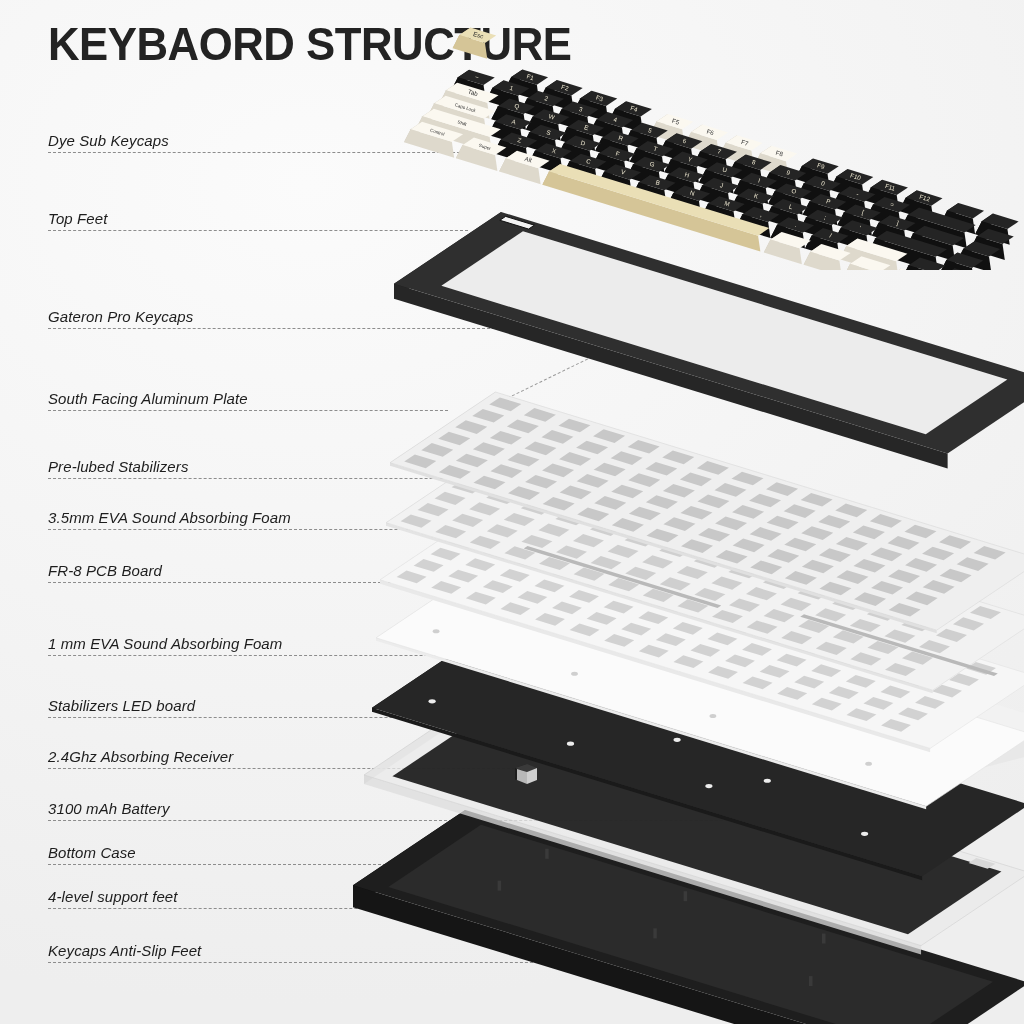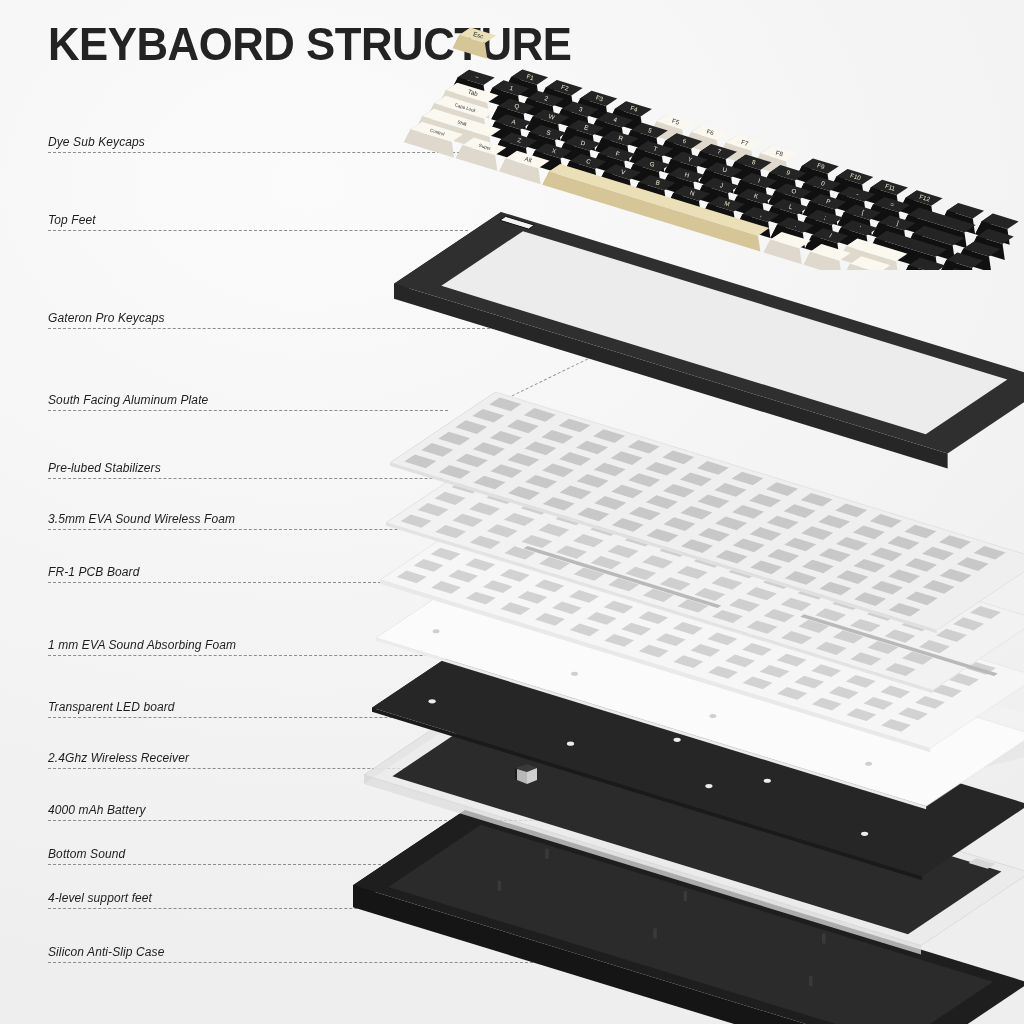--- a/index.html
+++ b/index.html
@@ -18,21 +18,21 @@
     color:#232323;
     font-family:"Liberation Sans","DejaVu Sans",sans-serif;
     transform:scaleX(0.93);transform-origin:left top;
     white-space:nowrap;
   }
 
   
   .callout{position:absolute;height:0;}
   .callout .lbl{
     position:absolute;left:0;bottom:4px;white-space:nowrap;
-    font-style:italic;font-size:12px;color:#1d1d1d;
+    font-style:italic;font-size:15px;color:#1d1d1d;
     font-family:"Liberation Sans","DejaVu Sans",sans-serif;
     letter-spacing:.1px;
   }
   .callout .leader{
     position:absolute;left:0;bottom:0;height:0;
     border-top:1px dashed #8d8d8d;
   }
   .diag{position:absolute;height:0;border-top:1px dashed #9a9a9a;transform-origin:left center;}
 
   .kbd-wrap{
@@ -1222,53 +1222,53 @@
       </div>
       <div class="callout" style="left: 48px; top: 411px;">
         <div class="lbl">South Facing Aluminum Plate</div>
         <div class="leader" style="width: 400px;"></div>
       </div>
       <div class="callout" style="left: 48px; top: 479px;">
         <div class="lbl">Pre-lubed Stabilizers</div>
         <div class="leader" style="width: 480px;"></div>
       </div>
       <div class="callout" style="left: 48px; top: 530px;">
-        <div class="lbl">3.5mm EVA Sound Wireless Foam</div>
+        <div class="lbl">3.5mm EVA Sound Absorbing Foam</div>
         <div class="leader" style="width: 480px;"></div>
       </div>
       <div class="callout" style="left: 48px; top: 583px;">
-        <div class="lbl">FR-1 PCB Board</div>
+        <div class="lbl">FR-8 PCB Board</div>
         <div class="leader" style="width: 488px;"></div>
       </div>
       <div class="callout" style="left: 48px; top: 656px;">
         <div class="lbl">1 mm EVA  Sound Absorbing Foam</div>
         <div class="leader" style="width: 480px;"></div>
       </div>
       <div class="callout" style="left: 48px; top: 718px;">
-        <div class="lbl">Transparent LED board</div>
+        <div class="lbl">Stabilizers LED board</div>
         <div class="leader" style="width: 470px;"></div>
       </div>
       <div class="callout" style="left: 48px; top: 769px;">
-        <div class="lbl">2.4Ghz Wireless Receiver</div>
+        <div class="lbl">2.4Ghz Absorbing Receiver</div>
         <div class="leader" style="width: 472px;"></div>
       </div>
       <div class="callout" style="left: 48px; top: 821px;">
-        <div class="lbl">4000 mAh Battery</div>
+        <div class="lbl">3100 mAh Battery</div>
         <div class="leader" style="width: 790px;"></div>
       </div>
       <div class="callout" style="left: 48px; top: 865px;">
-        <div class="lbl">Bottom Sound</div>
+        <div class="lbl">Bottom Case</div>
         <div class="leader" style="width: 478px;"></div>
       </div>
       <div class="callout" style="left: 48px; top: 909px;">
         <div class="lbl">4-level support feet</div>
         <div class="leader" style="width: 465px;"></div>
       </div>
       <div class="callout" style="left: 48px; top: 963px;">
-        <div class="lbl">Silicon Anti-Slip Case</div>
+        <div class="lbl">Keycaps Anti-Slip Feet</div>
         <div class="leader" style="width: 500px;"></div>
       </div>
       <div class="diag" style="left: 480px; top: 411px; width: 120px; transform: rotate(-26deg);"></div>
       <div class="diag" style="left: 528px; top: 530px; width: 40px; transform: rotate(-30deg);"></div>
       <div class="diag" style="left: 520px; top: 479px; width: 30px; transform: rotate(-20deg);"></div>
     </div>
 
 </div>
 
 </body></html>

